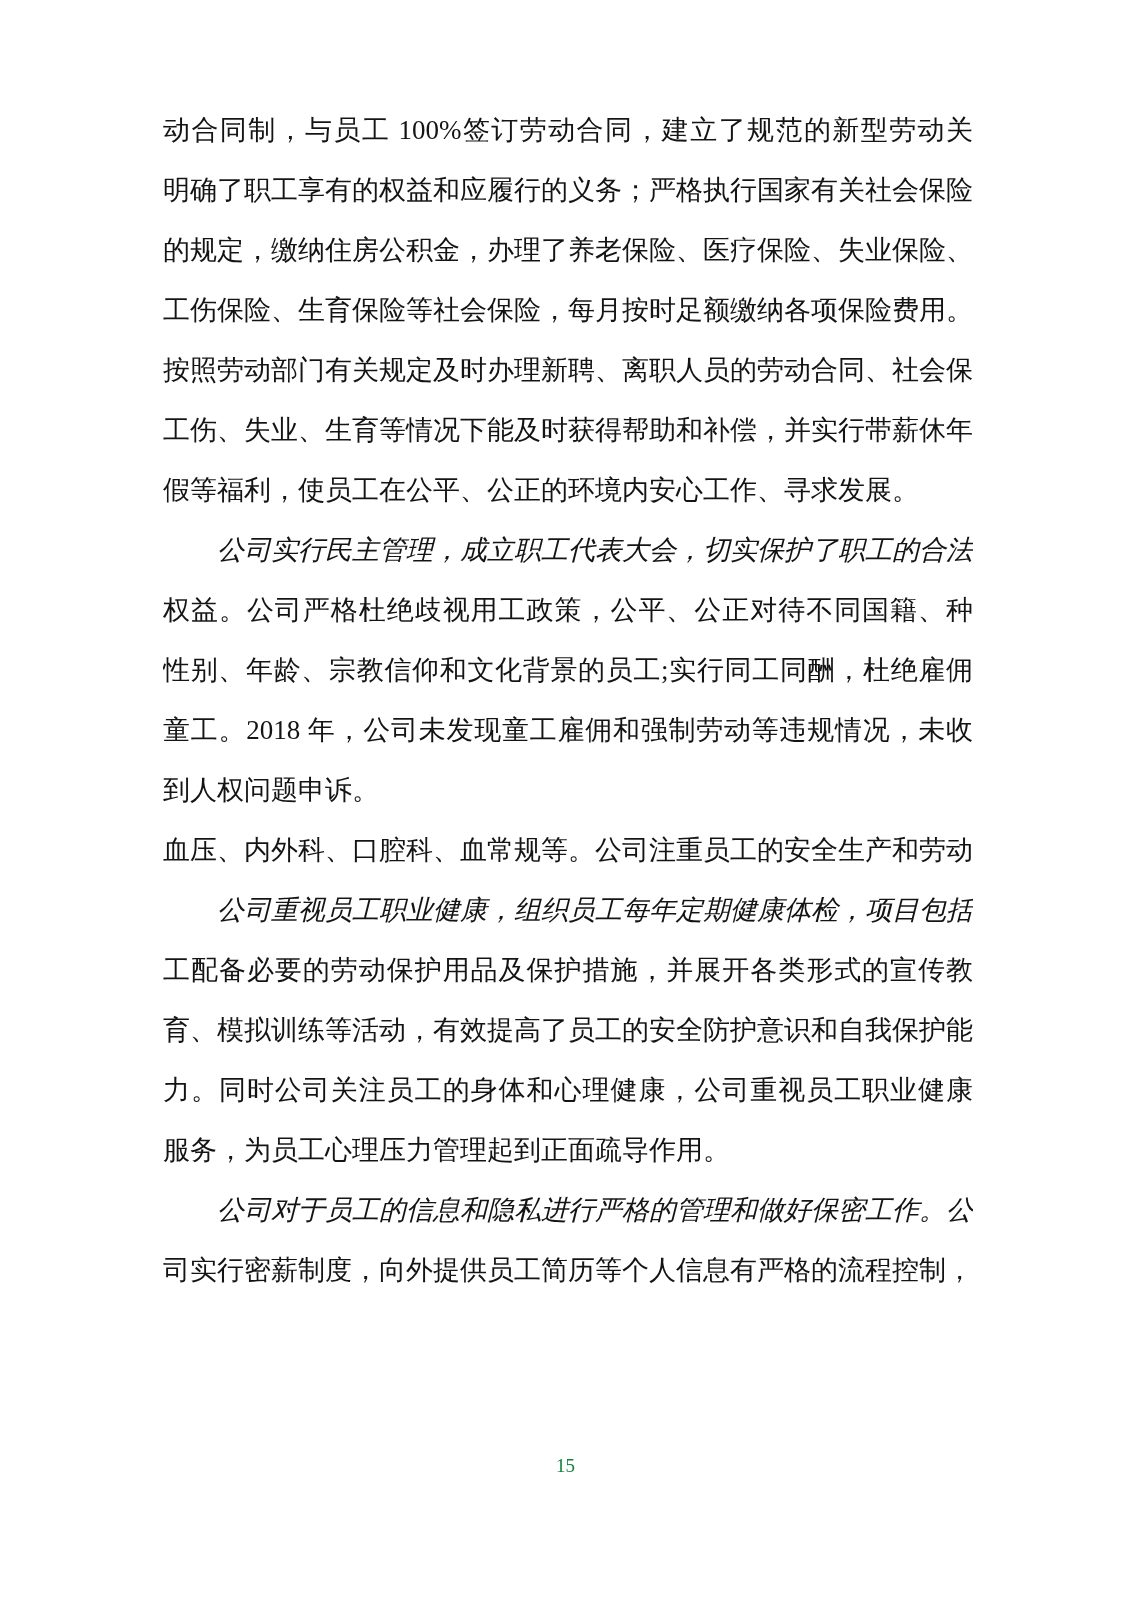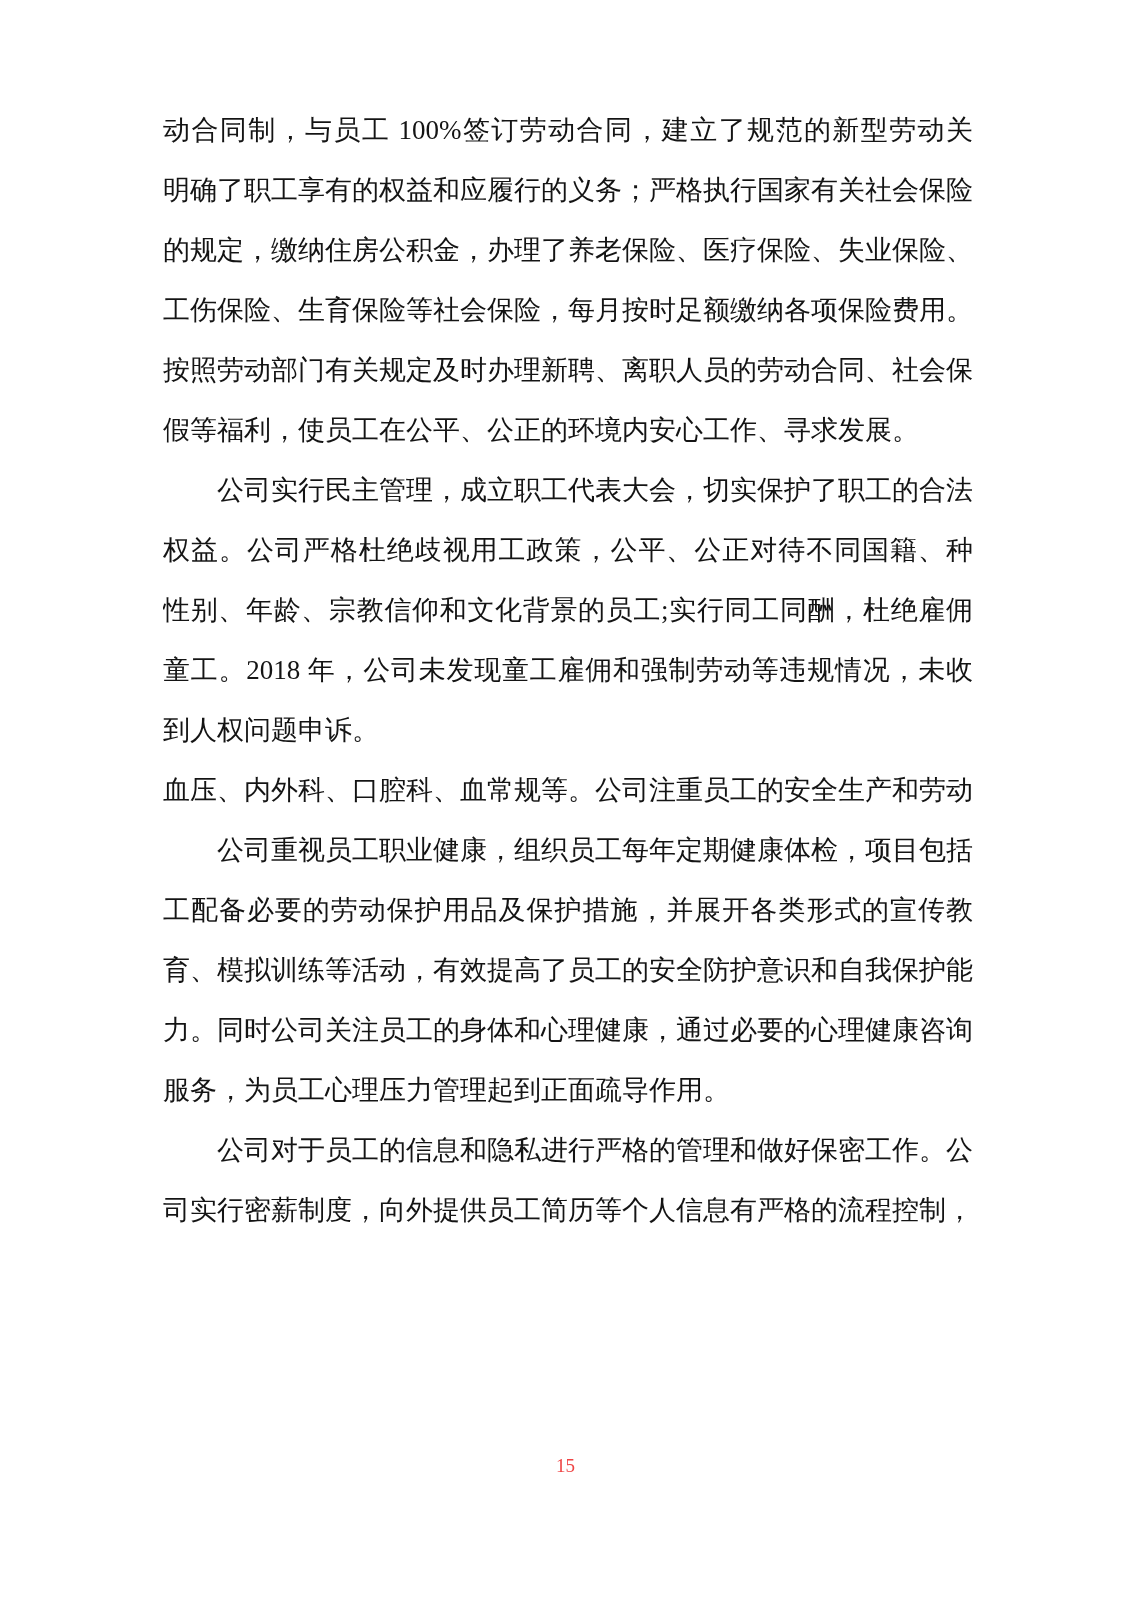--- a/index.html
+++ b/index.html
@@ -26,65 +26,66 @@
   .line {
     height: 60px;
     line-height: 60px;
     font-size: 27px;
     letter-spacing: 0;
     text-align: justify;
     text-align-last: justify;
     text-justify: inter-character;
     overflow: hidden;
   }
-  .line.indent { text-indent: 54px; }
+  .line.indent { text-indent: 54px; font-style: italic; }
   .line.short {
     text-align: center;
     text-align-last: left;
   }
   .footer {
     position: absolute;
     left: 0;
     top: 1452px;
     width: 100%;
     text-align: center;
     font-size: 19px;
     line-height: 28px;
-    color: #ef4444;
+    color: #15803d;
   }
 </style>
 </head>
 <body>
 
 <div class="page">
   <div class="content">
 
     <div class="para">
       <div class="line">动合同制，与员工 100%签订劳动合同，建立了规范的新型劳动关系，</div>
       <div class="line">明确了职工享有的权益和应履行的义务；严格执行国家有关社会保险</div>
       <div class="line">的规定，缴纳住房公积金，办理了养老保险、医疗保险、失业保险、</div>
       <div class="line">工伤保险、生育保险等社会保险，每月按时足额缴纳各项保险费用。</div>
       <div class="line">按照劳动部门有关规定及时办理新聘、离职人员的劳动合同、社会保</div>
+      <div class="line">工伤、失业、生育等情况下能及时获得帮助和补偿，并实行带薪休年</div>
       <div class="line short">假等福利，使员工在公平、公正的环境内安心工作、寻求发展。</div>
     </div>
 
     <div class="para">
       <div class="line indent">公司实行民主管理，成立职工代表大会，切实保护了职工的合法</div>
       <div class="line">权益。公司严格杜绝歧视用工政策，公平、公正对待不同国籍、种族、</div>
       <div class="line">性别、年龄、宗教信仰和文化背景的员工;实行同工同酬，杜绝雇佣</div>
       <div class="line">童工。2018 年，公司未发现童工雇佣和强制劳动等违规情况，未收</div>
       <div class="line short">到人权问题申诉。</div>
     </div>
 
     <div class="para">
       <div class="line">血压、内外科、口腔科、血常规等。公司注重员工的安全生产和劳动</div>
       <div class="line indent">公司重视员工职业健康，组织员工每年定期健康体检，项目包括</div>
       <div class="line">工配备必要的劳动保护用品及保护措施，并展开各类形式的宣传教</div>
       <div class="line">育、模拟训练等活动，有效提高了员工的安全防护意识和自我保护能</div>
-      <div class="line">力。同时公司关注员工的身体和心理健康，通过必要的心理健康咨询</div>
+      <div class="line">力。同时公司关注员工的身体和心理健康，公司重视员工职业健康</div>
       <div class="line short">服务，为员工心理压力管理起到正面疏导作用。</div>
     </div>
 
     <div class="para">
       <div class="line indent">公司对于员工的信息和隐私进行严格的管理和做好保密工作。公</div>
       <div class="line">司实行密薪制度，向外提供员工简历等个人信息有严格的流程控制，</div>
     </div>
 
   </div>
 

